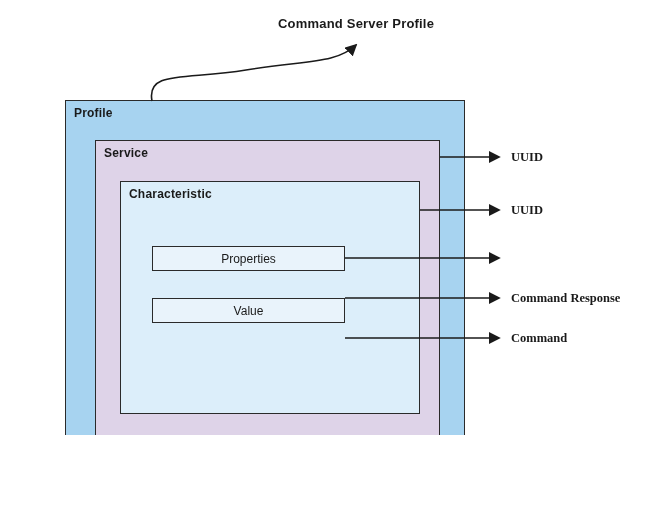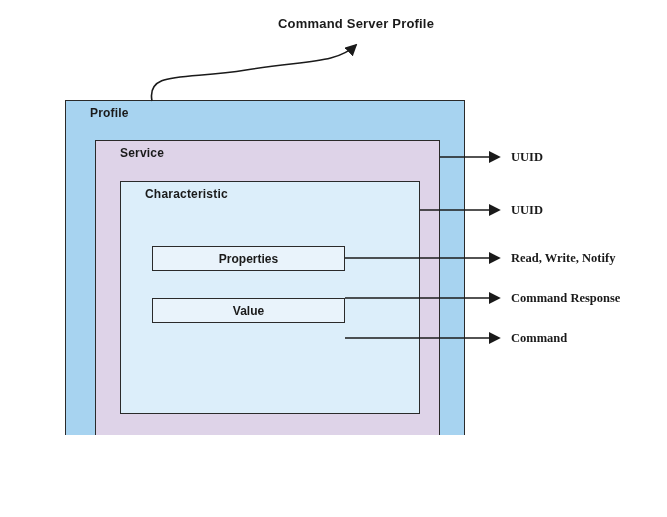--- a/index.html
+++ b/index.html
@@ -21,21 +21,20 @@
     border: 1.6px solid var(--border, #2a2a2a);
     box-sizing: border-box;
   }
   .box-label {
     position: absolute;
     top: 5px;
     left: 8px;
     font-size: 12px;
     font-weight: bold;
     letter-spacing: 0.2px;
-    margin-left: 16px;
   }
   .profile-box {
     left: 65px; top: 100px;
     width: 400px; height: 395px;
     background: var(--profile-fill, #a7d3f0);
   }
   .service-box {
     left: 95px; top: 140px;
     width: 345px; height: 315px;
     background: var(--service-fill, #ded3e8);
@@ -50,21 +49,21 @@
     left: 152px;
     width: 193px;
     height: 25px;
     border: 1.5px solid var(--border, #2a2a2a);
     background: var(--inner-box-fill, #e9f3fb);
     box-sizing: border-box;
     display: flex;
     align-items: center;
     justify-content: center;
     font-size: 12px;
-    font-weight: bold;
+    font-weight: normal;
   }
   .inner-box.b0 { top: 246px; }
   .inner-box.b1 { top: 274px; margin-top: 24px; }
   .inner-box.b2 { top: 326px; }
   .diagram-title {
     position: absolute;
     left: 278px;
     top: 16px;
     font-size: 13px;
     font-weight: bold;
@@ -110,21 +109,20 @@
 
   <div class="box characteristic-box">
     <span class="box-label">Characteristic</span>
   </div>
 
   <div class="inner-box b0">Properties</div>
   <div class="inner-box b1">Value</div>
 
   <div class="annotation a0">UUID</div>
   <div class="annotation a1">UUID</div>
-  <div class="annotation a2">Read, Write, Notify</div>
   <div class="annotation a3">Command Response</div>
   <div class="annotation a4">Command</div>
 
   <svg class="arrow-overlay" viewBox="0 0 667 517" xmlns="http://www.w3.org/2000/svg">
     <defs>
       <marker id="arrowhead" viewBox="0 0 10 10" refX="8.5" refY="5" markerWidth="7.5" markerHeight="7.5" orient="auto-start-reverse">
         <path d="M0,0 L10,5 L0,10 z" fill="#1a1a1a"></path>
       </marker>
     </defs>
 

